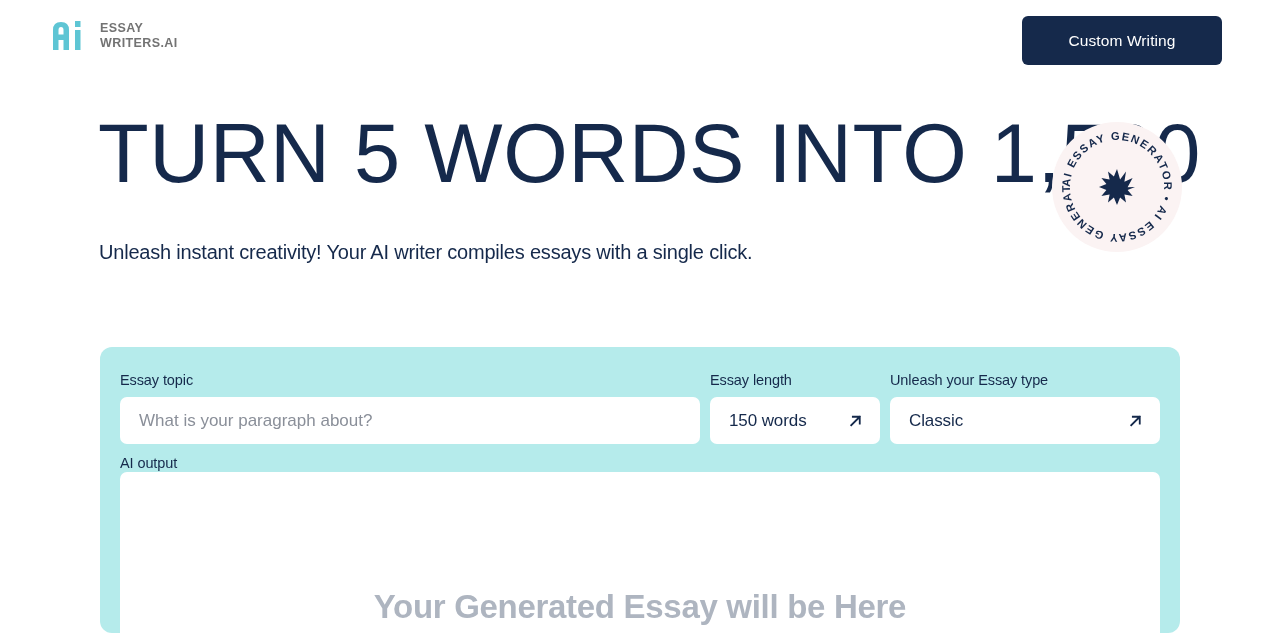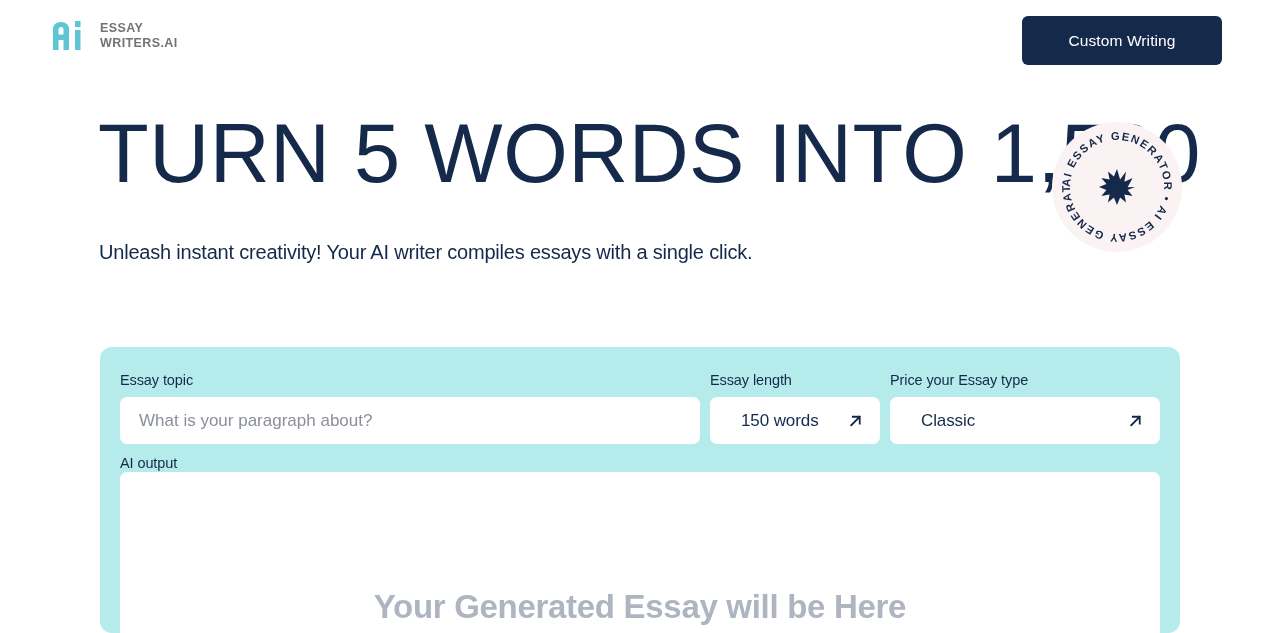--- a/index.html
+++ b/index.html
@@ -198,21 +198,20 @@
     align-items: center;
     padding: 0 19px;
     cursor: pointer;
   }
 
   .select-value {
     font-size: 17px;
     color: #15294b;
     letter-spacing: -0.1px;
     white-space: nowrap;
-    margin-left: 12px;
   }
 
   .select-arrow {
     position: absolute;
     right: 16px;
     top: 50%;
     transform: translateY(-50%);
     width: 17px;
     height: 17px;
     display: block;
@@ -301,21 +300,21 @@
         <span class="field-label">Essay length</span>
         <div class="select-box">
           <span class="select-value">150 words</span>
           <svg class="select-arrow" viewBox="0 0 16 16">
             <path d="M4 12 L12 4 M5.5 4 L12 4 L12 10.5" stroke="#15294b" stroke-width="1.7" fill="none" stroke-linecap="square"></path>
           </svg>
         </div>
       </div>
 
       <div class="field field-type">
-        <span class="field-label">Price your Essay type</span>
+        <span class="field-label">Unleash your Essay type</span>
         <div class="select-box">
           <span class="select-value">Classic</span>
           <svg class="select-arrow" viewBox="0 0 16 16">
             <path d="M4 12 L12 4 M5.5 4 L12 4 L12 10.5" stroke="#15294b" stroke-width="1.7" fill="none" stroke-linecap="square"></path>
           </svg>
         </div>
       </div>
 
     </div>
 

